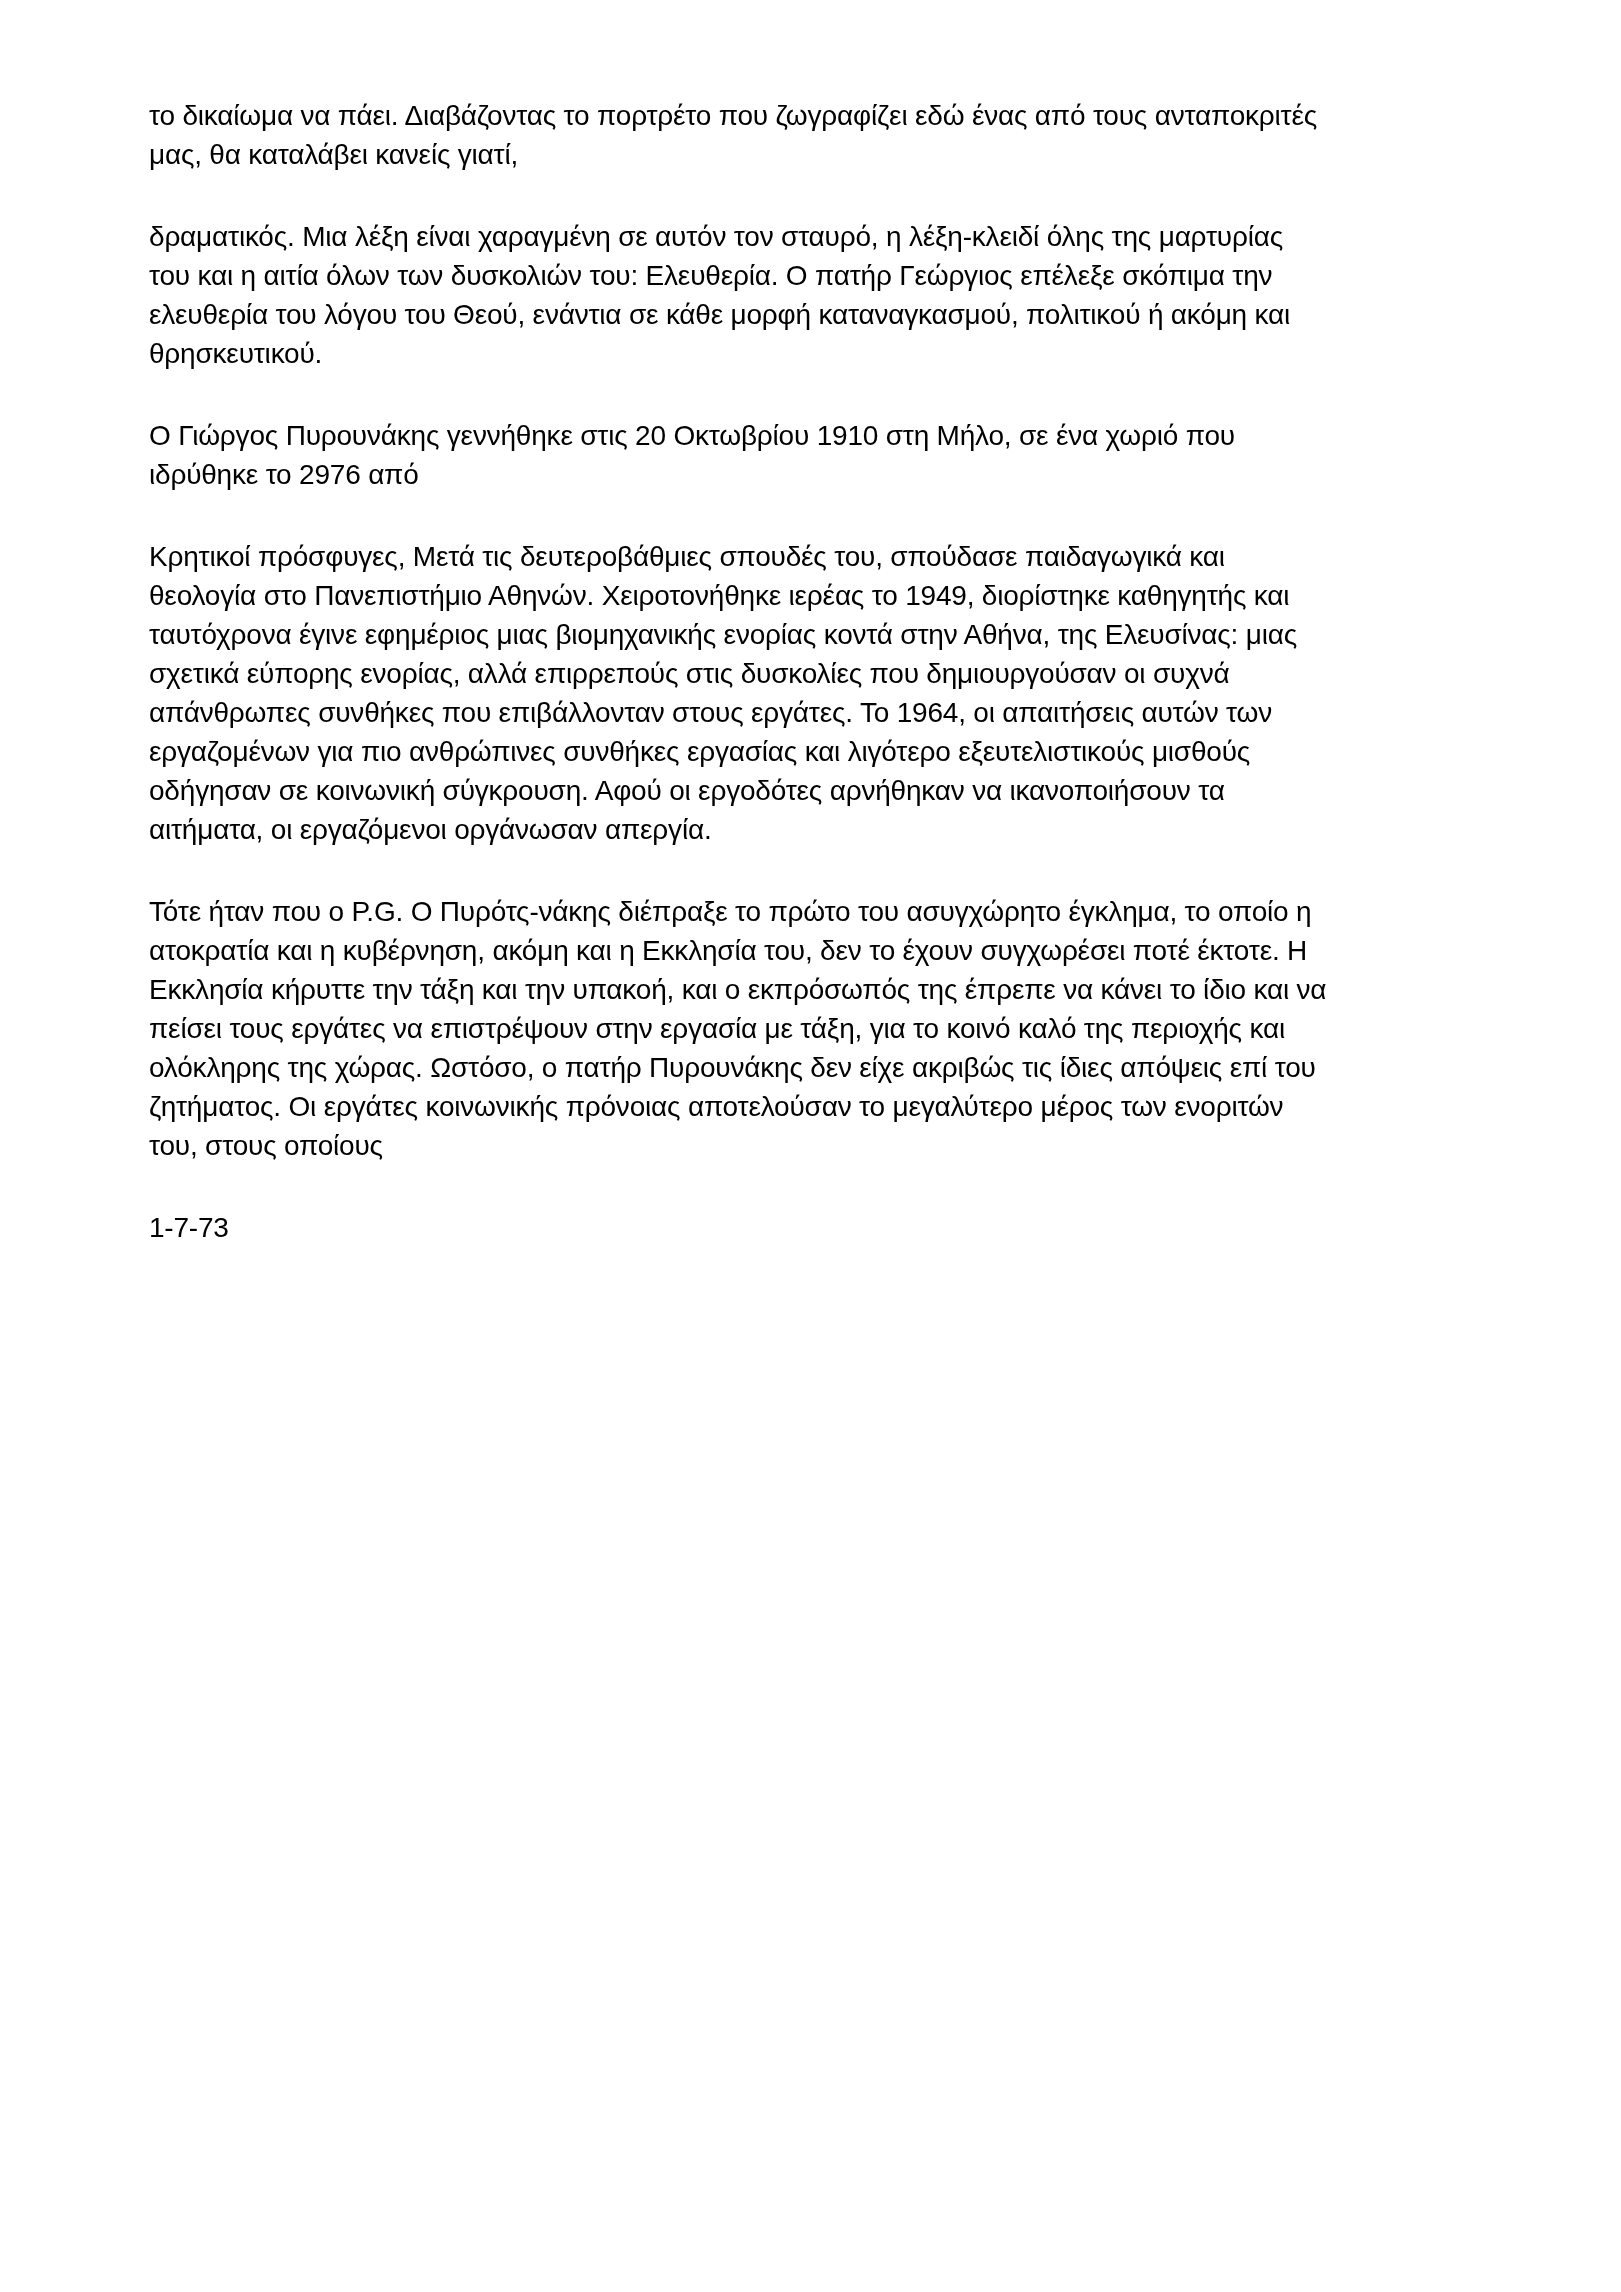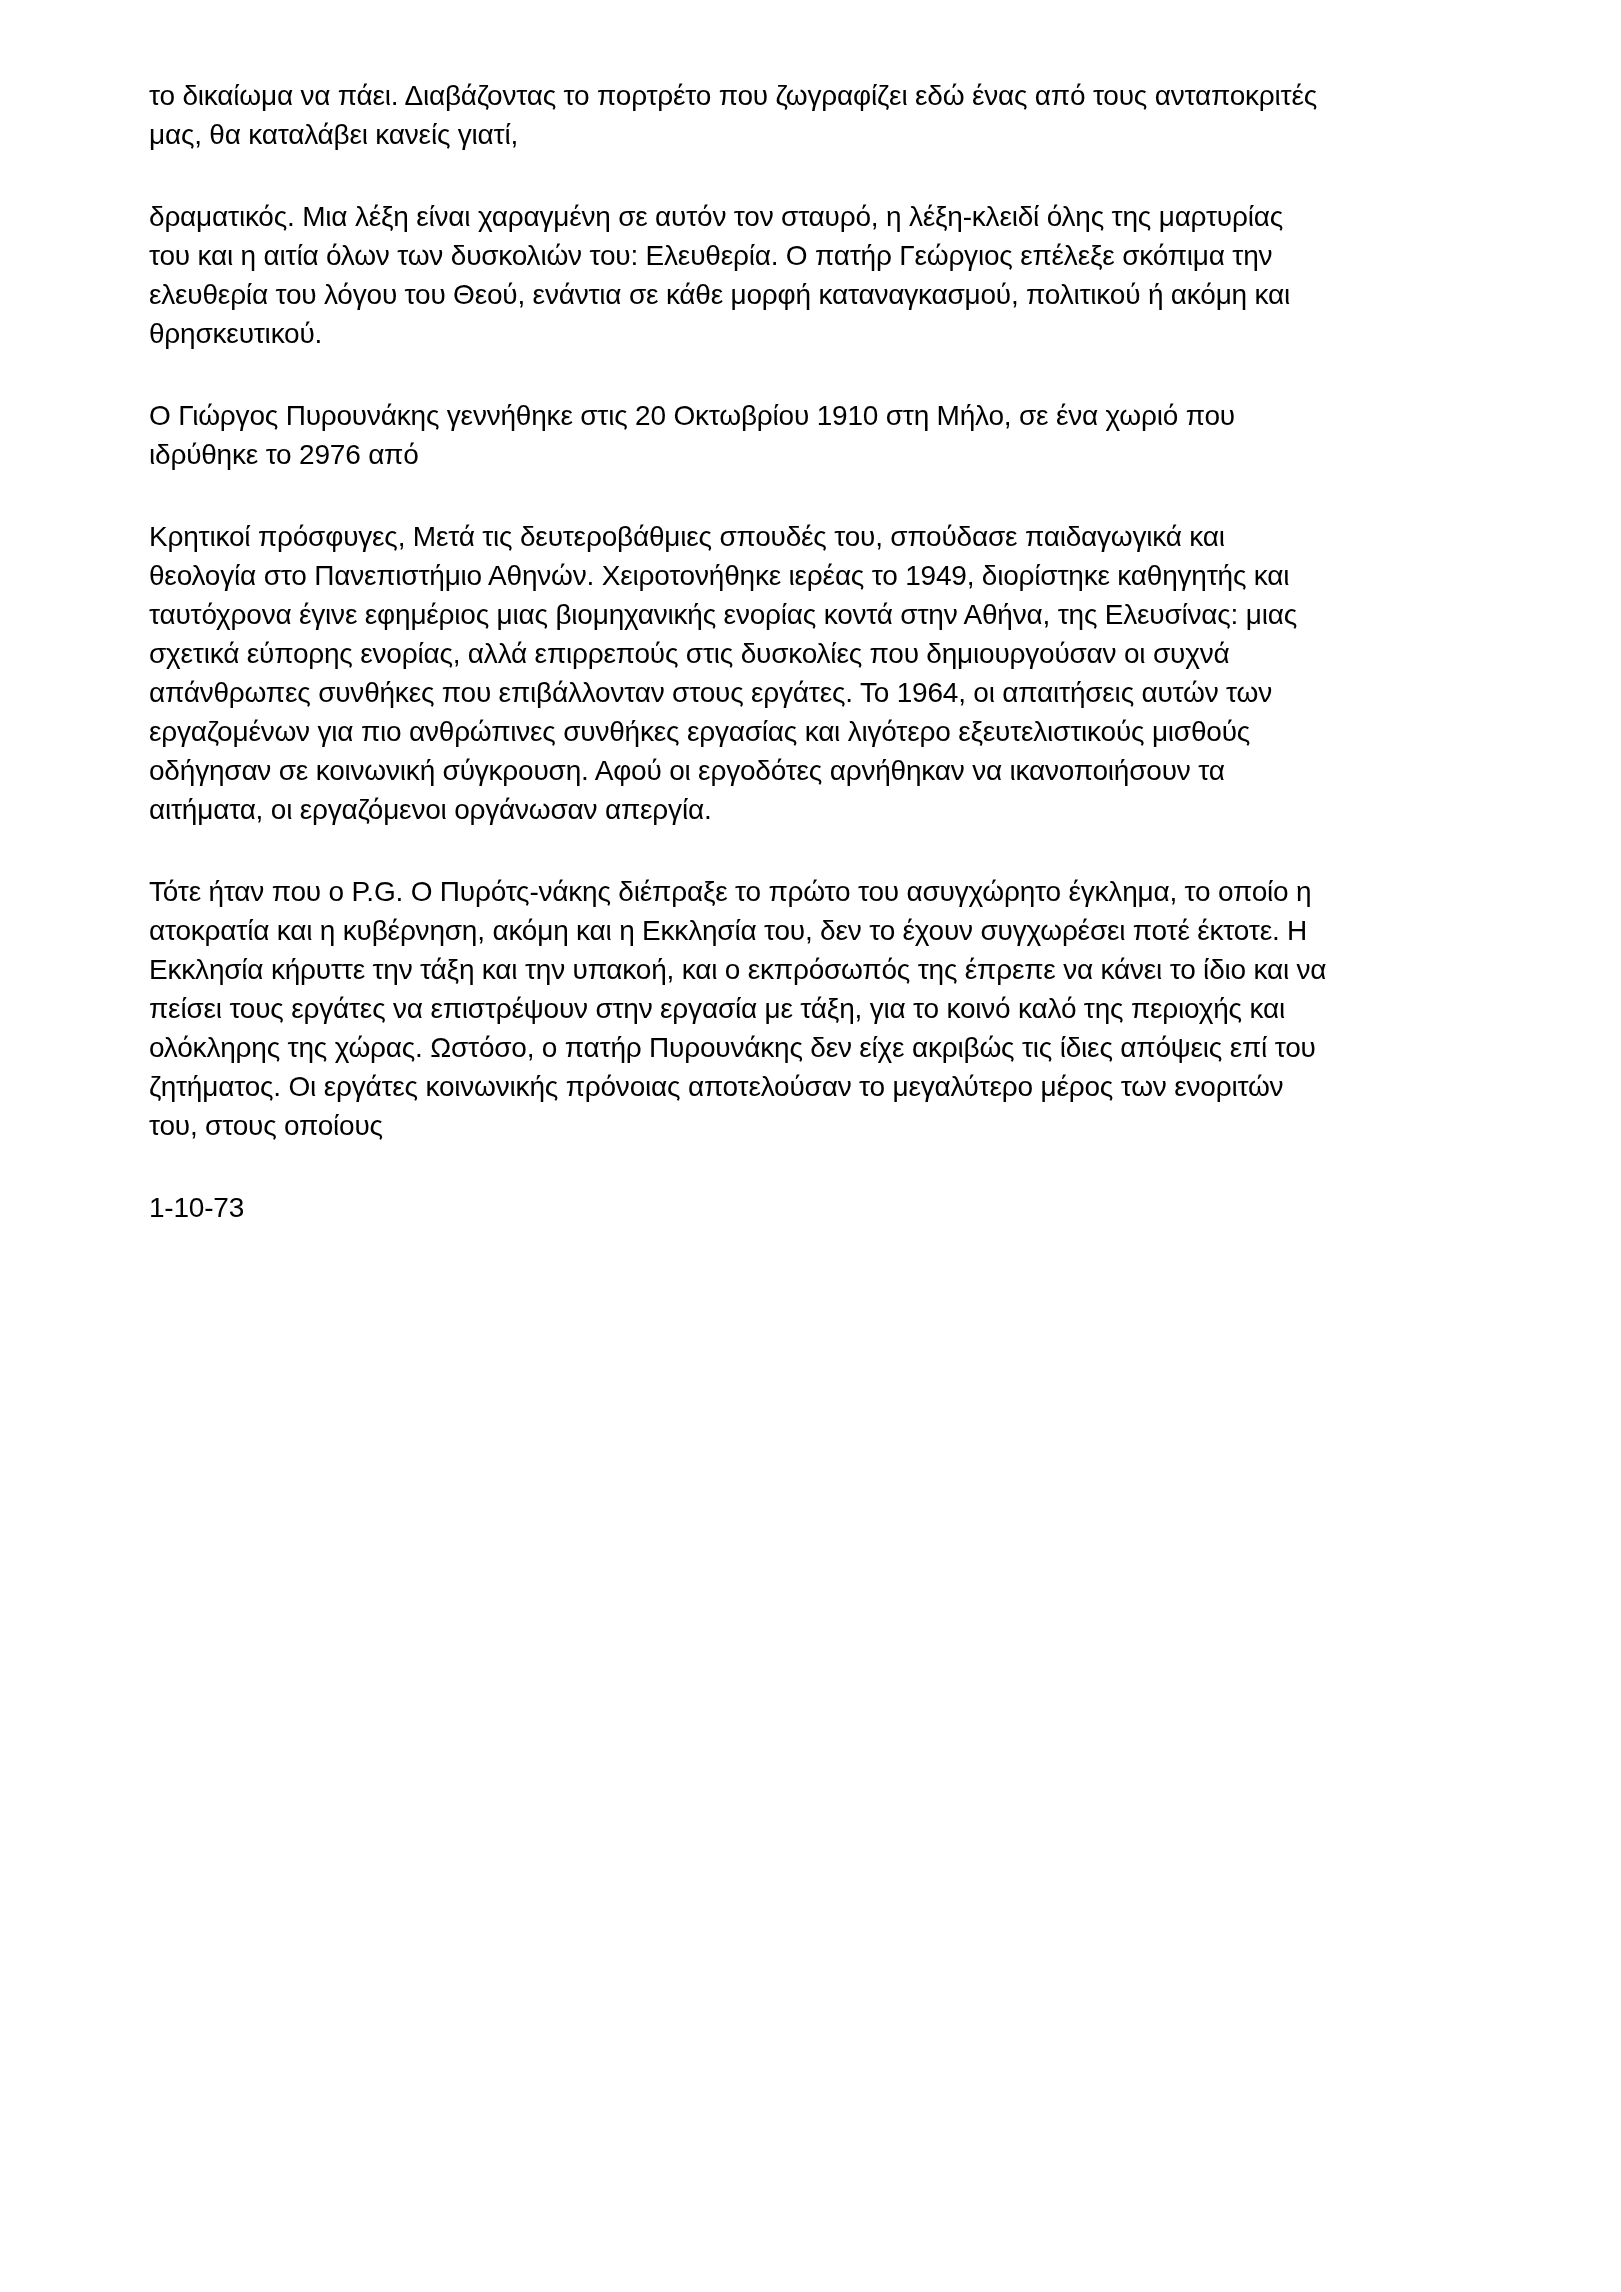--- a/index.html
+++ b/index.html
@@ -7,21 +7,21 @@
   html, body {
     background: #ffffff;
     font-family: "Liberation Sans", "DejaVu Sans", sans-serif;
   }
   .page {
     position: relative;
     width: 1621px;
     height: 2293px;
     background: #ffffff;
     color: #000000;
-    padding: 76px 147px 0 149px;
+    padding: 96px 147px 0 149px;
     overflow: hidden;
   }
   .para {
     font-size: 28px;
     line-height: 39px;
     letter-spacing: -0.2px;
     white-space: pre-line;   
     margin: 0 0 43px 0;
     color: #000000;
   }
@@ -46,15 +46,15 @@
 εργαζομένων για πιο ανθρώπινες συνθήκες εργασίας και λιγότερο εξευτελιστικούς μισθούς
 οδήγησαν σε κοινωνική σύγκρουση. Αφού οι εργοδότες αρνήθηκαν να ικανοποιήσουν τα
 αιτήματα, οι εργαζόμενοι οργάνωσαν απεργία.</p>
   <p class="para">Τότε ήταν που ο P.G. Ο Πυρότς-νάκης διέπραξε το πρώτο του ασυγχώρητο έγκλημα, το οποίο η
 ατοκρατία και η κυβέρνηση, ακόμη και η Εκκλησία του, δεν το έχουν συγχωρέσει ποτέ έκτοτε. Η
 Εκκλησία κήρυττε την τάξη και την υπακοή, και ο εκπρόσωπός της έπρεπε να κάνει το ίδιο και να
 πείσει τους εργάτες να επιστρέψουν στην εργασία με τάξη, για το κοινό καλό της περιοχής και
 ολόκληρης της χώρας. Ωστόσο, ο πατήρ Πυρουνάκης δεν είχε ακριβώς τις ίδιες απόψεις επί του
 ζητήματος. Οι εργάτες κοινωνικής πρόνοιας αποτελούσαν το μεγαλύτερο μέρος των ενοριτών
 του, στους οποίους</p>
-  <p class="para">1-10-73</p>
+  <p class="para">1-7-73</p>
 </div>
 
 
 </body></html>

